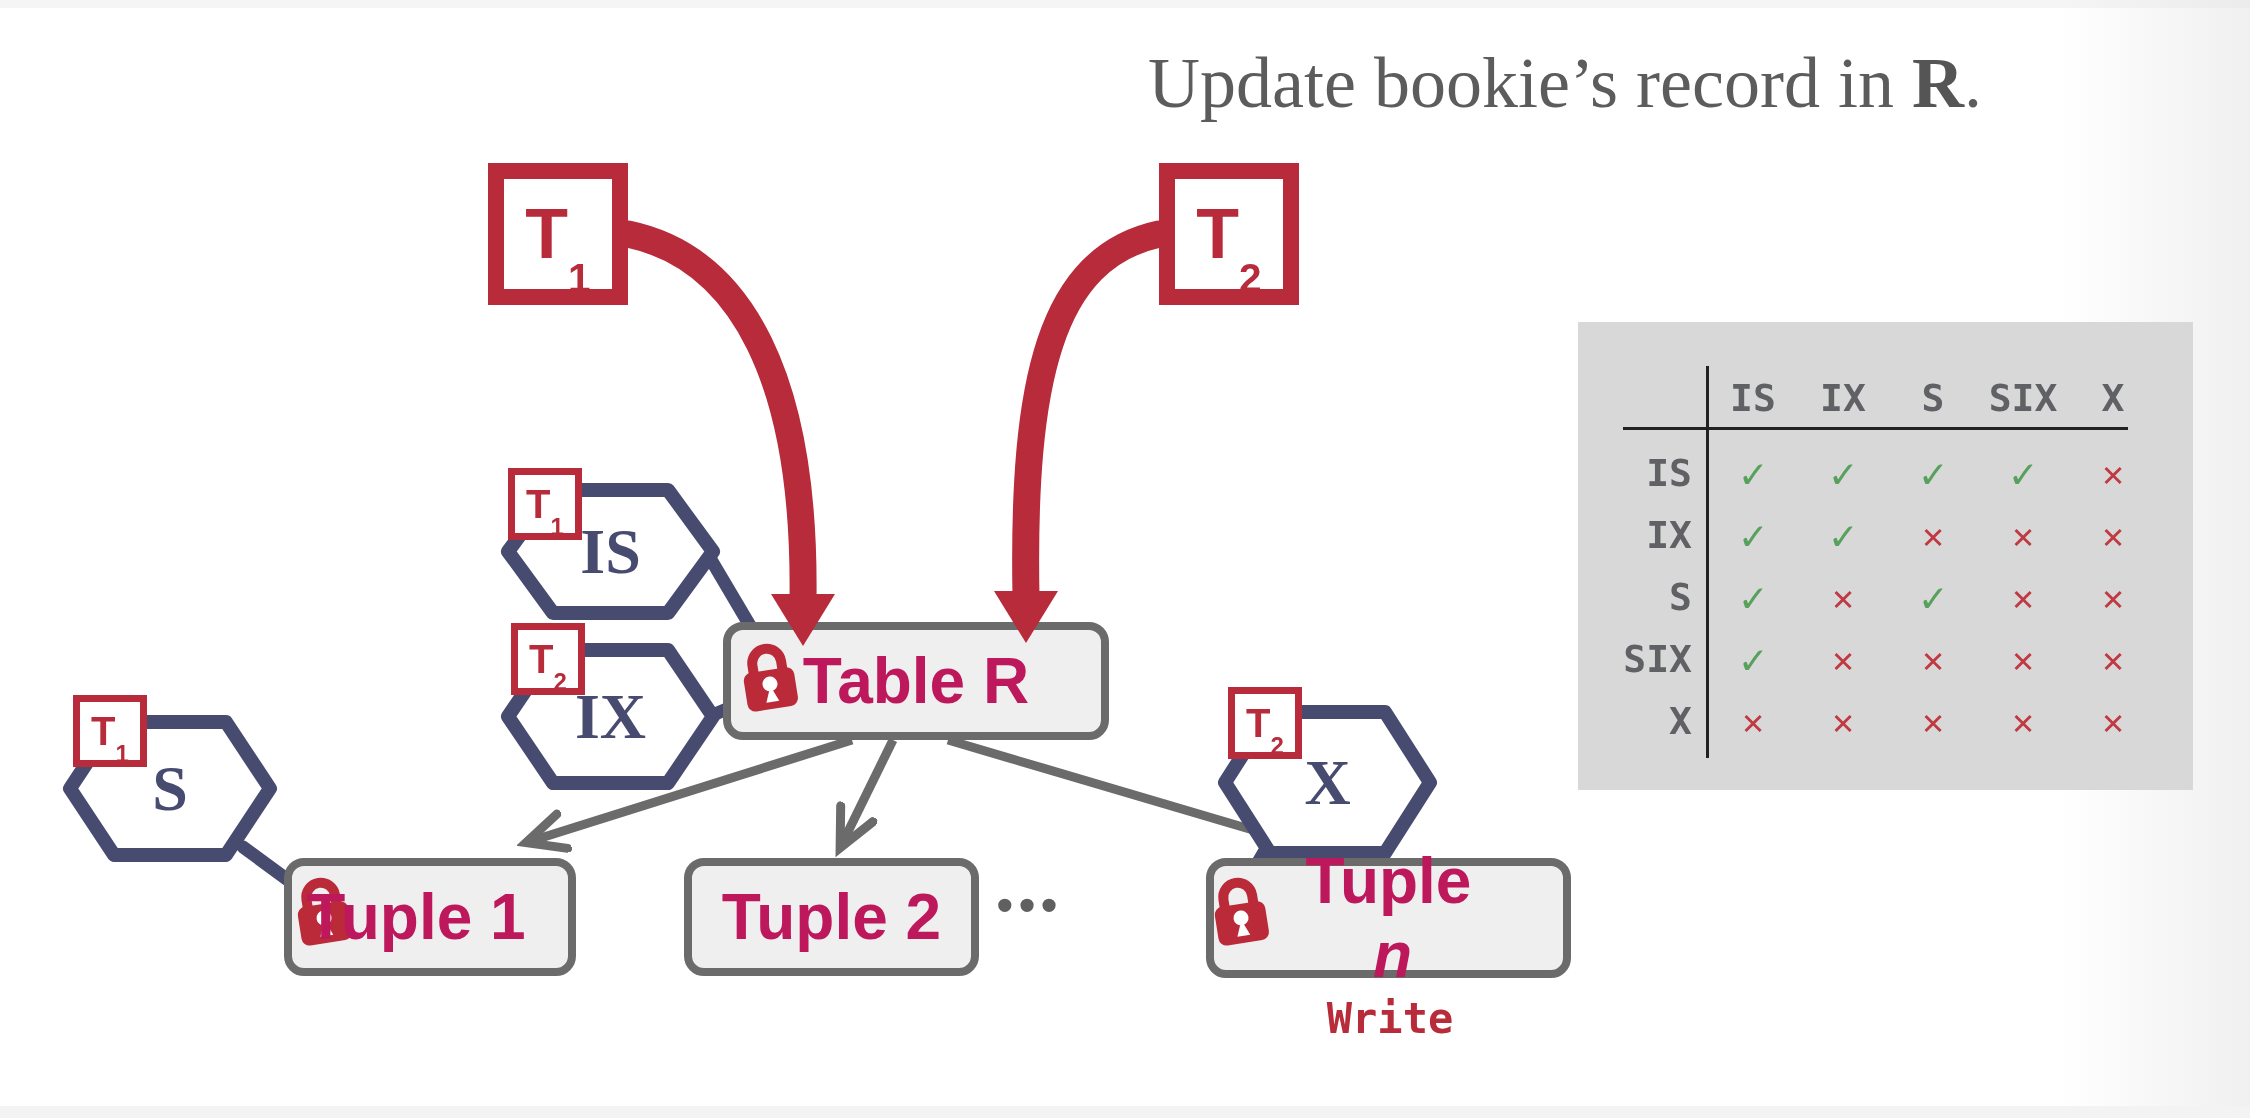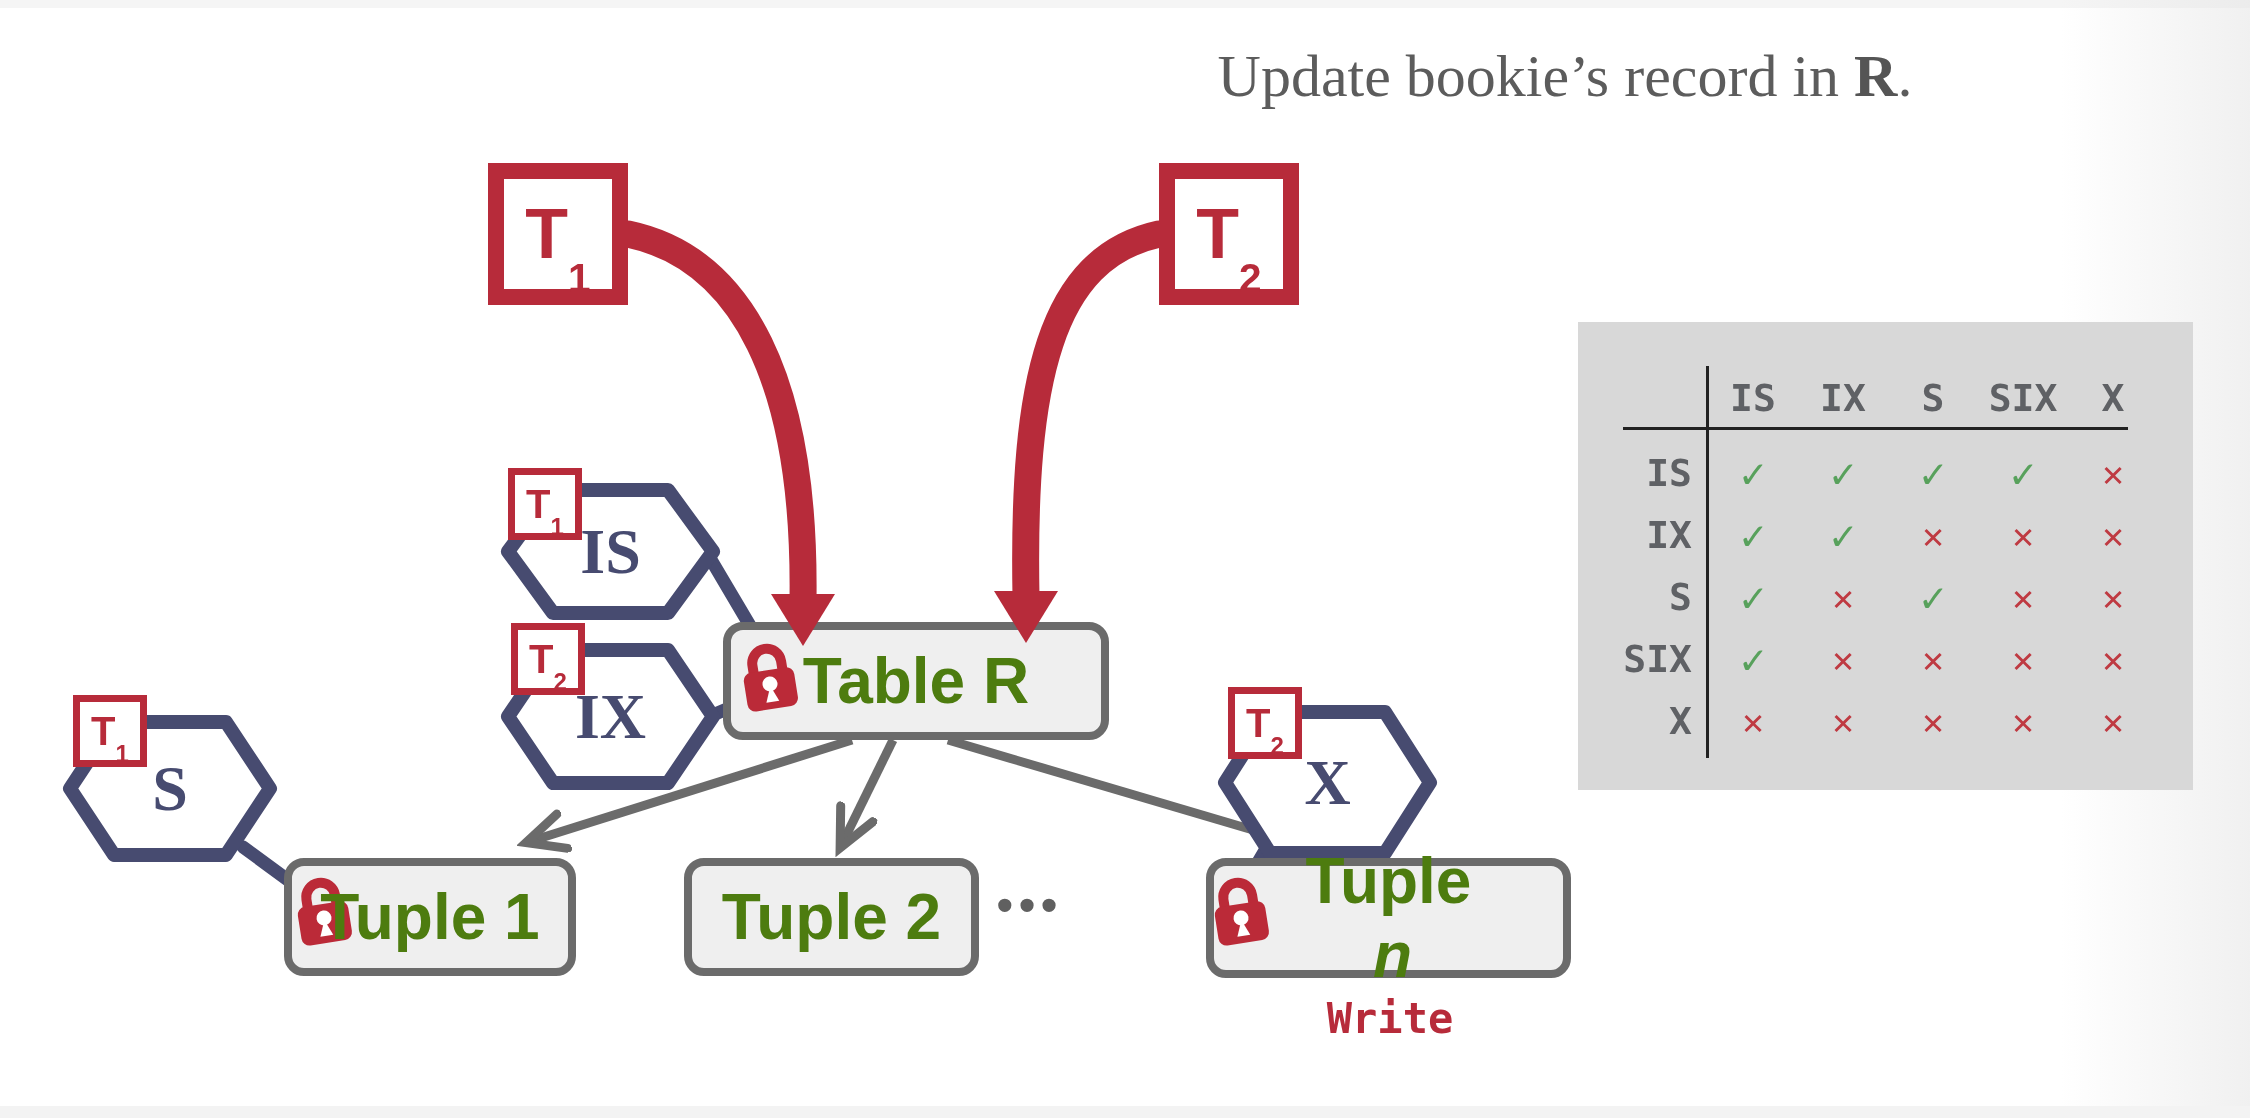--- a/index.html
+++ b/index.html
@@ -6,21 +6,21 @@
   #stage{position:relative;width:2250px;height:1118px;background:#ffffff;overflow:hidden;
          font-family:"Liberation Sans",sans-serif;}
   .edge-top{position:absolute;left:0;top:0;width:2250px;height:8px;background:#f5f5f5;}
   .edge-bottom{position:absolute;left:0;top:1106px;width:2250px;height:12px;background:#f3f3f3;}
   .edge-right{position:absolute;right:0;top:0;width:190px;height:1118px;
               background:linear-gradient(to right, rgba(232,232,232,0), rgba(228,228,228,.55));}
   svg{position:absolute;left:0;top:0;}
 
   
   .title{position:absolute;left:1085px;top:42px;width:960px;text-align:center;
-         font-family:"Liberation Serif",serif;font-size:60px;color:#5c5c5c;white-space:nowrap;}
+         font-family:"Liberation Serif",serif;font-size:72px;color:#5c5c5c;white-space:nowrap;}
   .title b{font-weight:bold;color:#555;}
 
   
   .tbox{position:absolute;width:108px;height:110px;border:16px solid #b72b3a;background:#fff;
         display:flex;align-items:center;justify-content:center;color:#b72b3a;font-weight:bold;
         font-size:70px;line-height:1;}
   .tbox .sub{font-size:.58em;align-self:flex-end;margin-bottom:-10px;}
   #tbox-1{left:488px;top:163px;}
   #tbox-2{left:1159px;top:163px;}
 
@@ -37,23 +37,23 @@
   
   .hexlabel{position:absolute;display:flex;align-items:center;justify-content:center;
             font-family:"Liberation Serif",serif;font-weight:bold;color:#474b70;font-size:64px;z-index:4;}
   #hexlabel-is{left:508px;top:490px;width:205px;height:123px;}
   #hexlabel-ix{left:508px;top:650px;width:205px;height:133px;}
   #hexlabel-s{left:70px;top:722px;width:200px;height:133px;}
   #hexlabel-x{left:1225px;top:712px;width:205px;height:141px;}
 
   
   .nodelabel{position:absolute;display:flex;align-items:center;justify-content:center;
-             font-weight:bold;color:#4d7c0f;font-size:64px;z-index:4;white-space:pre;}
+             font-weight:bold;color:#be185d;font-size:64px;z-index:4;white-space:pre;}
   #label-table{left:727px;top:626px;width:378px;height:110px;}
-  #label-tuple1{left:288px;top:862px;width:284px;height:110px;}
+  #label-tuple1{left:274px;top:862px;width:284px;height:110px;}
   #label-tuple2{left:688px;top:862px;width:287px;height:110px;}
   #label-tuplen{left:1210px;top:862px;width:357px;height:112px;flex-direction:column;}
   #label-tuplen .var{font-style:italic;margin-left:8px;}
 
   .dots{position:absolute;left:990px;top:878px;width:80px;text-align:center;color:#606060;
         font-size:46px;font-weight:bold;letter-spacing:6px;z-index:4;}
 
   .write{position:absolute;left:1265px;top:994px;width:250px;text-align:center;
          font-family:"DejaVu Sans Mono",monospace;font-weight:bold;font-size:42px;color:#b72b3a;z-index:4;}
 

